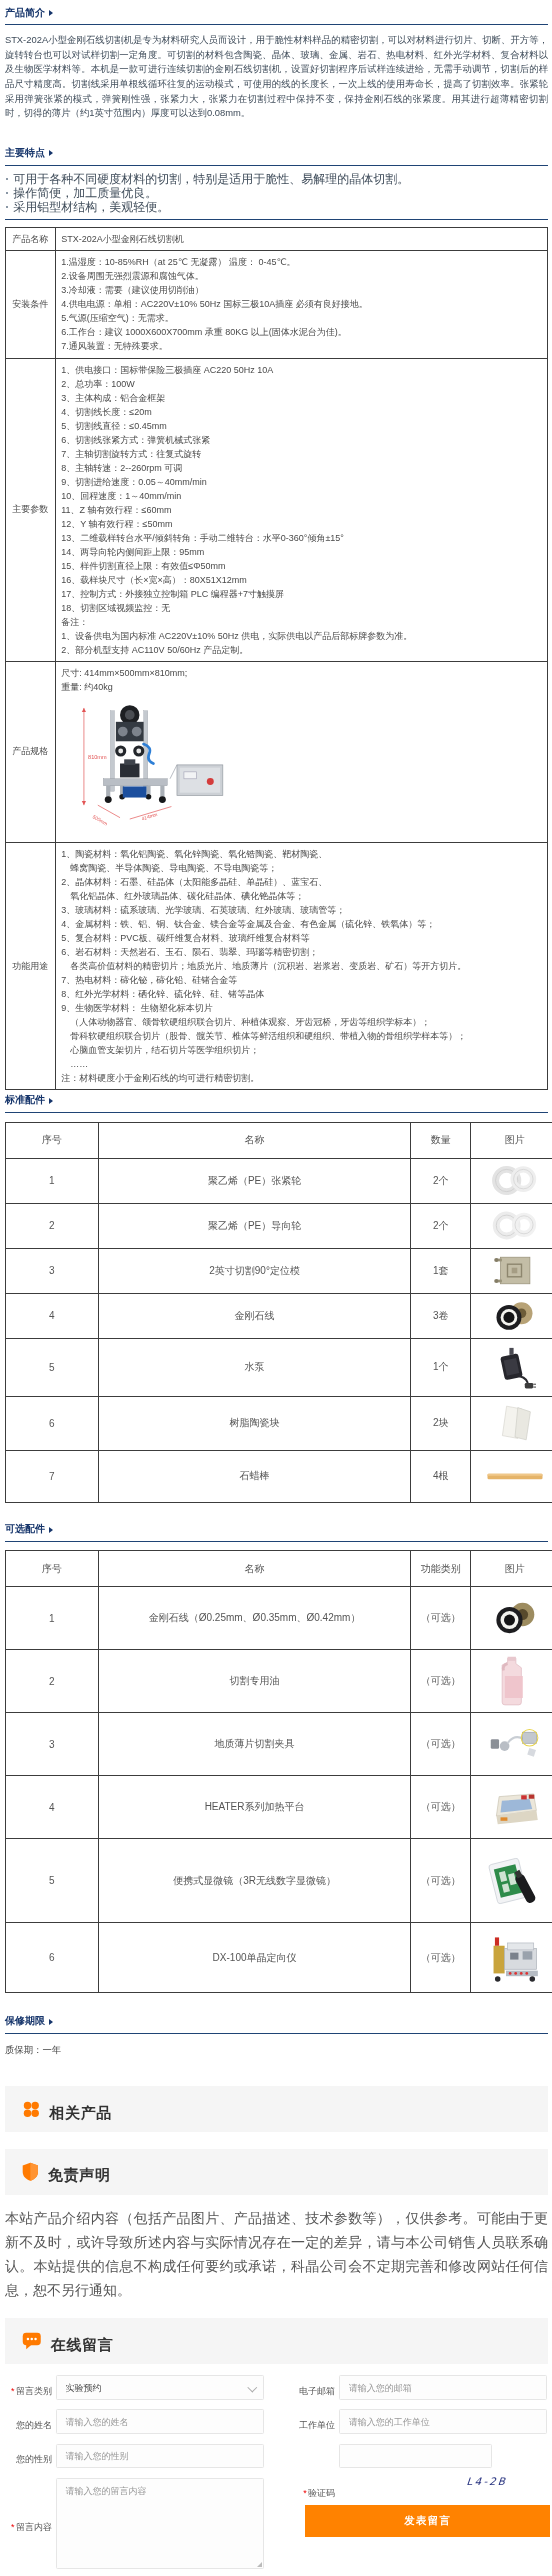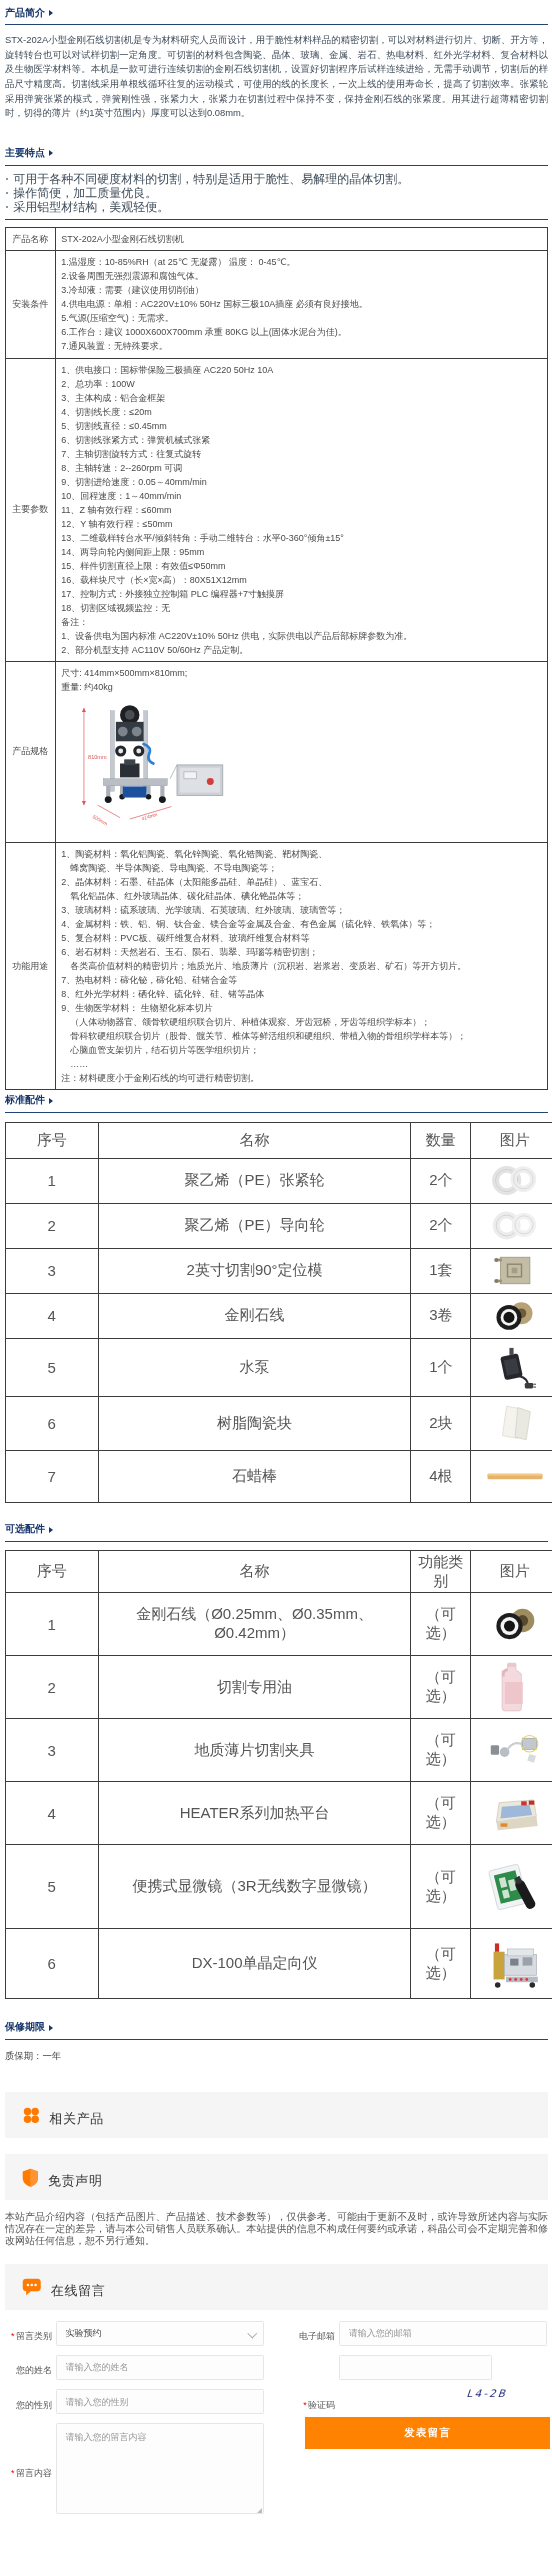--- a/index.html
+++ b/index.html
@@ -24,34 +24,34 @@
   table.tech td.val{padding:4.2px 5.6px;}
   .lines{white-space:pre-line;line-height:14px;}
   tr.thick td{border-top-width:1.4px;}
   .r1 .val{padding-top:12.5px;padding-bottom:12.5px;margin-top:36px;}
   .r2 .val{padding-top:21px;padding-bottom:21px;}
   .r6 .val{padding-bottom:39px;}
   .spec-fig{margin:7px 0 9.7px 12.5px;}
 
   
   table.acc{border-collapse:collapse;width:543px;margin-top:8.4px;table-layout:fixed;}
-  table.acc td,table.acc th{border:0.7px solid #3c3c3c;font-size:15px;color:#555;font-weight:normal;text-align:center;vertical-align:middle;padding:1.4px;}
+  table.acc td,table.acc th{border:0.7px solid #3c3c3c;font-size:10px;color:#555;font-weight:normal;text-align:center;vertical-align:middle;padding:1.4px;}
   .c-no{width:89px;}.c-name{width:309px;}.c-qty{width:56px;}.c-img{width:84px;}
   table.acc tr.hrow{height:36px;}
   .h64{height:45px;}.h84{height:58px;}.h78{height:54px;}.h75{height:52px;}
   .h90{height:63px;}.h120{height:84px;}.h100{height:70px;}
   .imgwrap{display:flex;align-items:center;justify-content:center;}
 
   .warranty-text{font-size:9.4px;color:#444;margin-top:9.7px;}
 
   
   .banner{background:#f5f5f5;height:46px;display:flex;align-items:center;padding:0 0 0 16.7px;margin-top:16.7px;}
   .banner .b-icon{margin-right:9.7px;display:flex;align-items:center;}
-  .banner .b-title{font-size:13px;color:#333;font-weight:normal;letter-spacing:0.7px;margin-top:8px;}
-  .disclaimer-text{font-size:10px;color:#555;line-height:12px;margin-top:11px;text-align:justify;}
+  .banner .b-title{font-size:15px;color:#333;font-weight:bold;letter-spacing:0.7px;margin-top:8px;}
+  .disclaimer-text{font-size:14px;color:#555;line-height:24px;margin-top:11px;text-align:justify;}
 
   
   .form{margin-top:11px;display:flex;flex-wrap:wrap;justify-content:space-between;}
   .fcol{width:260px;}
   .frow{display:flex;margin-bottom:9.7px;align-items:center;}
   .flabel{width:47px;min-width:47px;text-align:right;font-size:9px;color:#555;padding-top:7px;white-space:nowrap;}
   .req{color:#e00;margin-right:1.4px;}
   .fctrl{margin-left:4.2px;flex:1;}
   input.txt,.selbox,textarea.txt{box-sizing:border-box;width:208px;height:24.4px;border:0.7px solid #e6e6e6;background:#fdfdfd;border-radius:1.4px;font-size:9px;color:#333;padding:0 8.4px;font-family:inherit;outline:none;}
   input.txt::placeholder,textarea.txt::placeholder{color:#999;}
@@ -546,20 +546,24 @@
         </div>
       </div>
     </div>
 
     <div class="fcol">
       <div class="frow">
         <div class="flabel"><span>电子邮箱</span></div>
         <div class="fctrl"><input class="txt" placeholder="请输入您的邮箱" style=""></div>
       </div>
       <div class="frow">
+        <div class="flabel"><span>工作单位</span></div>
+        <div class="fctrl"><input class="txt" placeholder="请输入您的工作单位" style=""></div>
+      </div>
+      <div class="frow">
         <div class="flabel"><span class="req">*</span><span>验证码</span></div>
         <div class="fctrl">
           <input class="txt cap" style="">
           <div class="captcha-code">L4-2B</div>
           <button class="submit-btn">发表留言</button>
         </div>
       </div>
     </div>
   </div>
 

